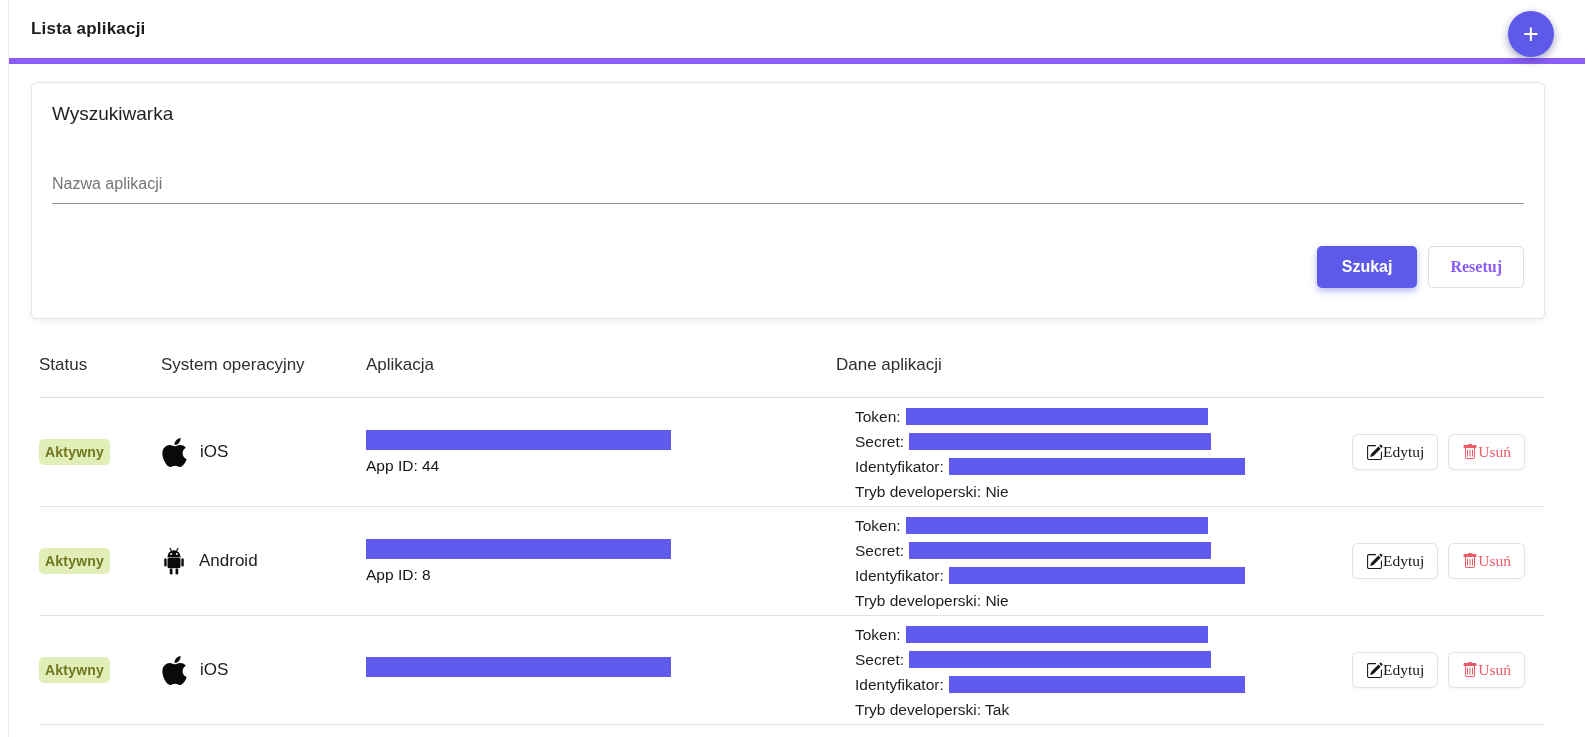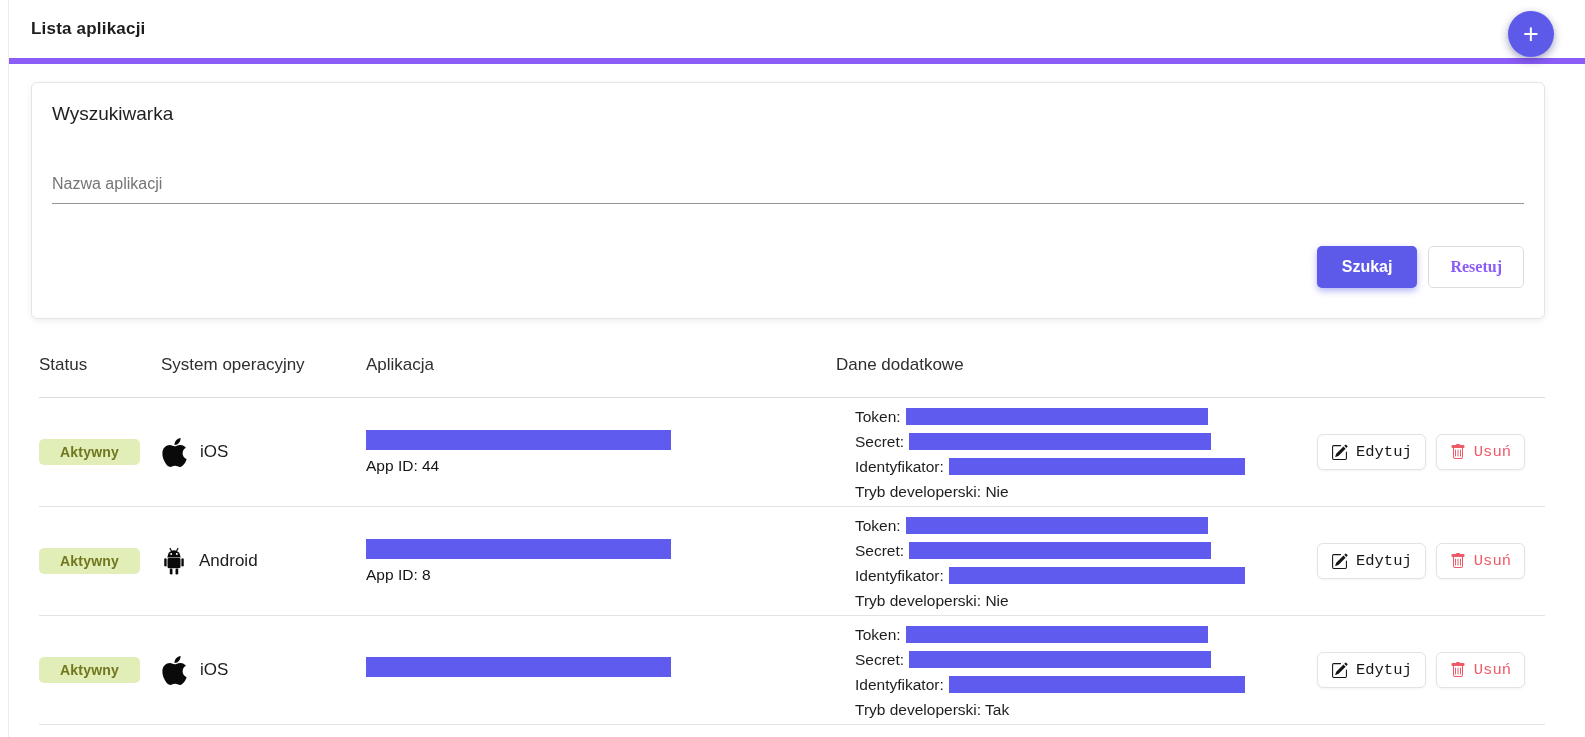--- a/index.html
+++ b/index.html
@@ -33,27 +33,27 @@
   .thead { padding:9px 0 22px; border-bottom:1px solid #dedede; }
   .thead .th { font-size:17px; color:#2f2f2f; }
   .trow { border-bottom:1px solid #e3e3e3; align-items:center; min-height:106px; }
   .cell-extra { align-self:stretch; padding:6px 0 2px;margin-left:19px; }
   .xline { height:25px; line-height:25px; font-size:15.5px; color:#1e1e1e; white-space:nowrap; }
   .redact { display:inline-block; background:#5e5bee; }
   .bar-inline { width:302px; height:17px; vertical-align:-3px; margin-left:5px; }
   .bar-id { width:296px; }
   .bar-app { display:block; width:305px; height:20px; margin-bottom:7px; }
   .badge { display:inline-block; background:#e2eeb8; color:#71761f; font-weight:700; font-size:14px;
-    padding:5px 21px; border-radius:5px; letter-spacing:.2px; }
+    padding:5px 6px; border-radius:5px; letter-spacing:.2px; }
   .cell-os { display:flex; align-items:center; gap:12px; font-size:17px; color:#1c1c1c; }
   .os-icon svg { display:block; }
   .appid { font-size:15.5px; color:#141414; }
   .cell-actions { display:flex; justify-content:flex-end; gap:10px; padding-right:20px; }
-  .row-btn { display:inline-flex; align-items:center; gap:8px; background:#fff; border:1px solid #e3e3e3;
-    border-radius:6px; padding:8px 13px; font-size:15.5px; cursor:pointer; font-family:Liberation Mono, monospace;
+  .row-btn { display:inline-flex; align-items:center; background:#fff; border:1px solid #e3e3e3;
+    border-radius:6px; padding:8px 13px; font-size:15.5px; cursor:pointer; font-family:Liberation Serif, serif;
     box-shadow:0 1px 3px rgba(0,0,0,.05); }
   .row-btn.edit { color:#161616; }
   .row-btn.del  { color:#ee5a67; }
   .row-btn .ic { display:inline-flex; }
   .trow-partial { border-bottom:none; min-height:60px; align-items:start; }
 </style>
 </head>
 <body>
 
 <div class="app">
@@ -71,21 +71,21 @@
       <button class="btn-ghost">Resetuj</button>
     </div>
   </div>
 
   <div class="table">
 
     <div class="tgrid thead">
       <div class="th">Status</div>
       <div class="th">System operacyjny</div>
       <div class="th">Aplikacja</div>
-      <div class="th">Dane dodatkowe</div>
+      <div class="th">Dane aplikacji</div>
       <div class="th"></div>
     </div>
 
     <div class="tgrid trow">
       <div>
         <span class="badge">Aktywny</span>
       </div>
       <div class="cell-os">
         <span class="os-icon">
           <svg width="27" height="33" viewBox="0 0 384 512" fill="#0a0a0a">

